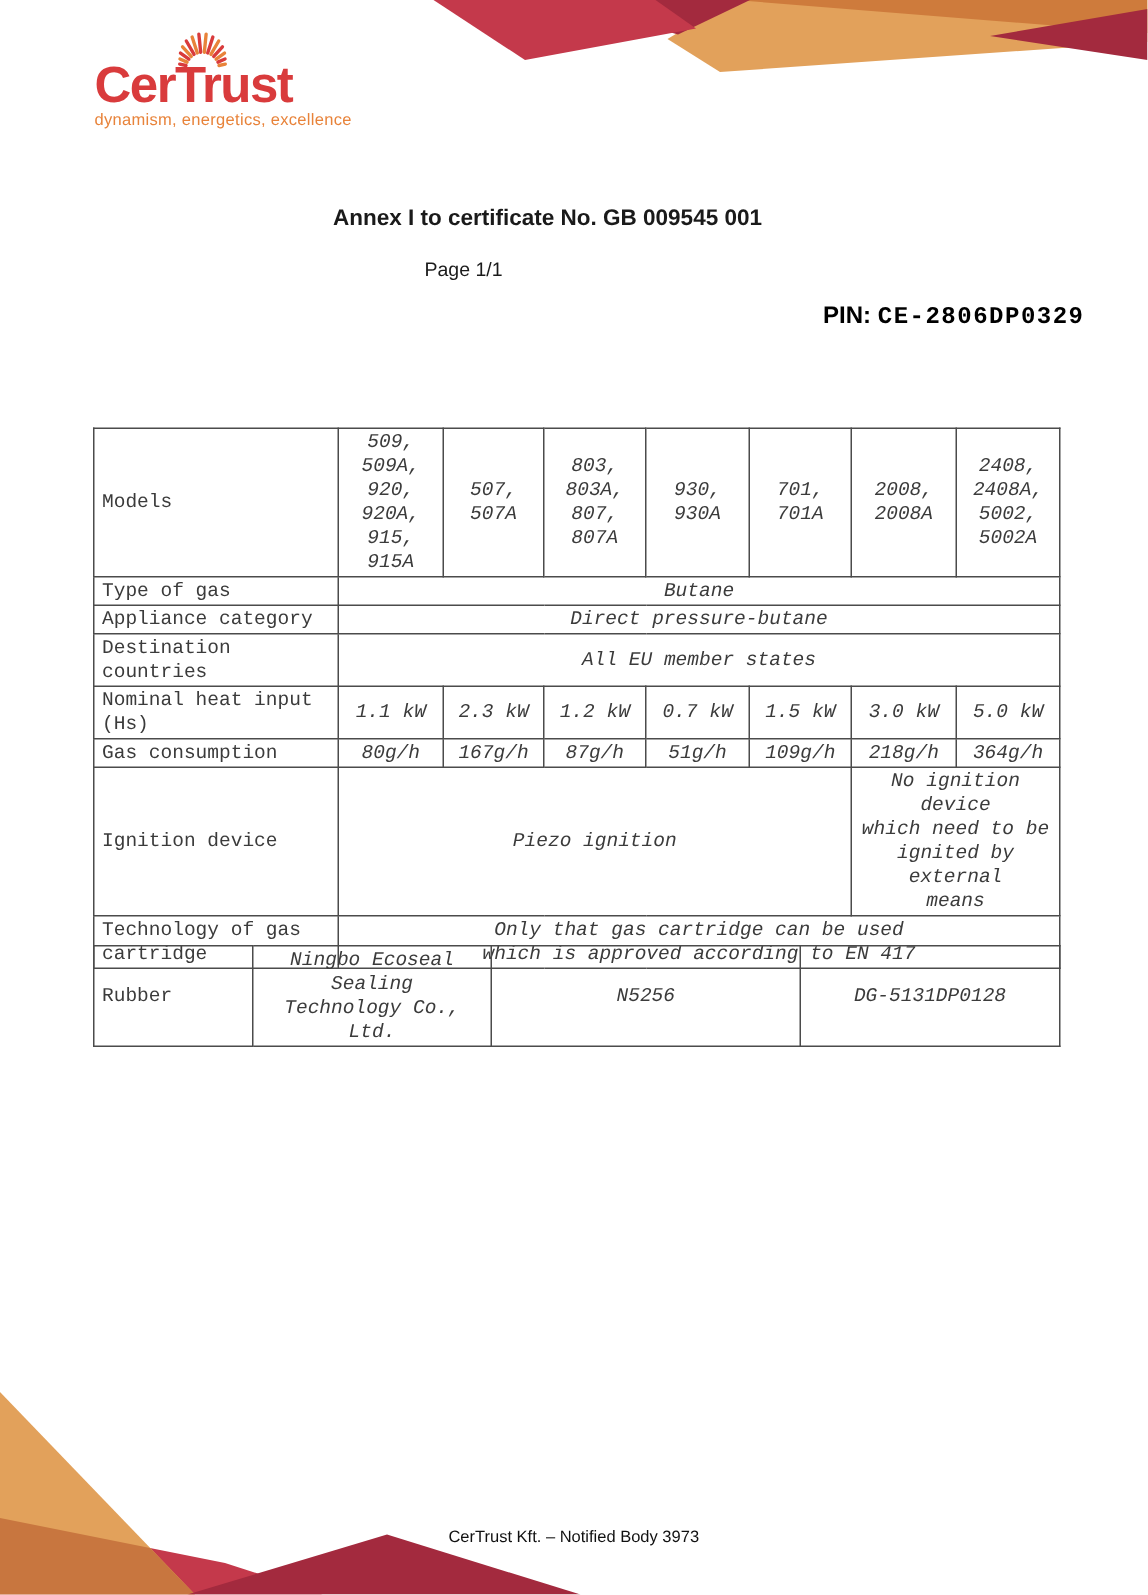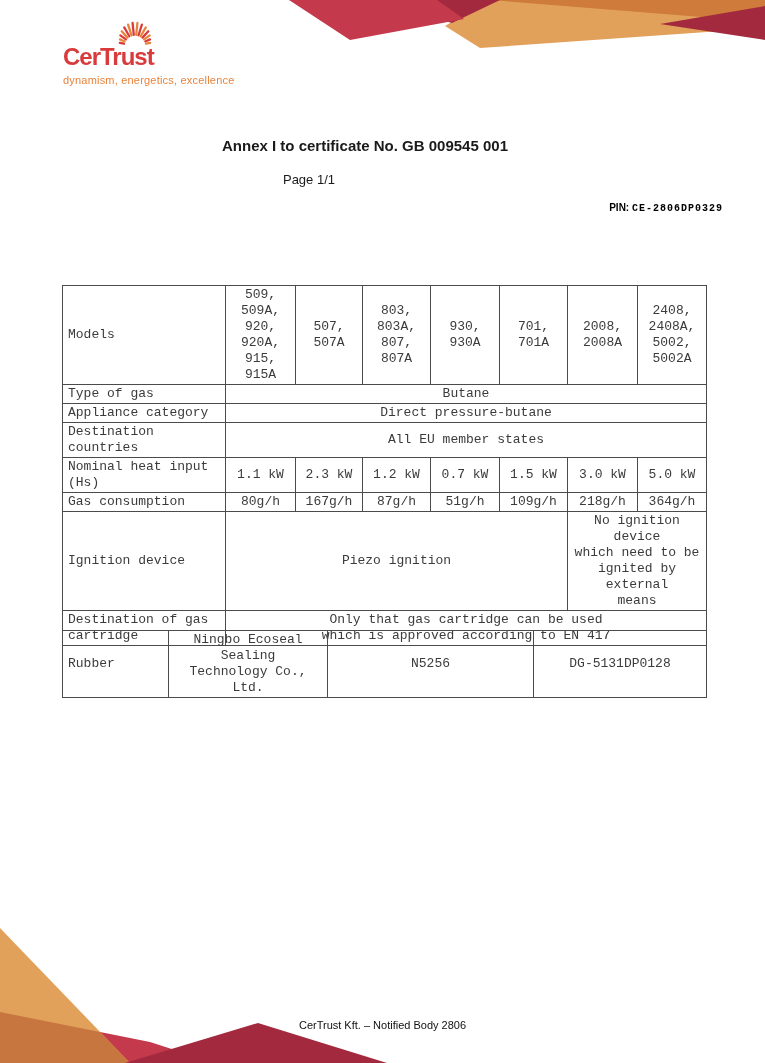--- a/index.html
+++ b/index.html
@@ -19,56 +19,56 @@
     width:765px;height:1063px;position:relative;overflow:hidden;
     background:#ffffff;font-family:"Liberation Sans",sans-serif;
   }
   .top-banner,.bottom-banner{position:absolute;left:0;width:765px;pointer-events:none;}
   .top-banner{top:0;height:60px;}
   .bottom-banner{bottom:0;height:135px;}
 
   .logo{position:absolute;left:63px;top:8px;width:180px;}
   .logo-burst{display:block;margin-left:12px;}
   .logo-word{
-    font-size:24px;font-weight:bold;letter-spacing:-1px;
+    font-size:34px;font-weight:bold;letter-spacing:-1px;
     color:var(--brand-red);line-height:30px;margin-top:-4px;
   }
   .logo-tagline{
     font-size:11px;color:var(--brand-orange);margin-top:2px;letter-spacing:0.2px;
   }
 
   .doc-title{
     position:absolute;top:137px;left:0;width:730px;text-align:center;
     font-size:15px;font-weight:bold;color:var(--heading-text);
   }
   .doc-page{
     position:absolute;top:172px;left:0;width:618px;text-align:center;
     font-size:13px;color:var(--heading-text);
   }
   .pin-line{
-    position:absolute;top:202px;right:42px;font-size:10px;color:#000;
+    position:absolute;top:202px;right:42px;font-size:16px;color:#000;
     white-space:nowrap;
   }
   .pin-label{font-weight:bold;font-family:"Liberation Sans",sans-serif;}
   .pin-value{font-family:"Liberation Mono",monospace;font-weight:bold;letter-spacing:1px;}
 
   table{
     border-collapse:collapse;table-layout:fixed;
     font-family:"Liberation Mono",monospace;font-size:13px;line-height:16px;
     color:var(--table-text);
   }
   td,th{
     border:1px solid var(--table-border);
     padding:1px 3px;vertical-align:middle;
     white-space:pre-line;font-weight:normal;
   }
   .spec-table{position:absolute;left:62px;top:285px;width:645px;}
   .comp-table{position:absolute;left:62px;top:630px;width:645px;}
   .lbl{text-align:left;padding-left:5px;}
-  .ctr{text-align:center;}
+  .ctr{text-align:center;font-style:italic;}
   .row-models td{height:96px;}
   .row-thin td{height:15px;}
   .row-2l td{height:31px;}
   .row-ign td{height:64px;}
   .row-desig td{height:32px;}
   .comp-head th{height:47px;}
   .comp-row td{height:64px;}
 
   .footer-note{
     position:absolute;top:1019px;left:0;width:765px;text-align:center;
@@ -189,21 +189,21 @@
   </tr>
   <tr class="row-ign">
     <td class="lbl">Ignition device</td>
     <td class="ctr" colspan="5">Piezo ignition</td>
     <td class="ctr" colspan="2">No ignition device
 which need to be
 ignited by external
 means</td>
   </tr>
   <tr class="row-desig">
-    <td class="lbl">Destination of gas
+    <td class="lbl">Technology of gas
 cartridge</td>
     <td class="ctr" colspan="7">Only that gas cartridge can be used
 which is approved according to EN 417</td>
   </tr>
 </tbody>
   </table>
 
 <table class="comp-table">
   <colgroup>
     <col style="width:106px">
@@ -217,20 +217,20 @@
     <td class="ctr">Ningbo Ecoseal
 Sealing
 Technology Co.,
 Ltd.</td>
     <td class="ctr">N5256</td>
     <td class="ctr">DG-5131DP0128</td>
   </tr>
 </tbody>
   </table>
 
-<div class="footer-note">CerTrust Kft. – Notified Body 2806</div>
+<div class="footer-note">CerTrust Kft. – Notified Body 3973</div>
 
 <svg class="bottom-banner" viewBox="0 0 765 135" aria-hidden="true">
   <polygon style="fill:var(--banner-crimson)" points="0,84 150,114 215,135 0,135"></polygon>
   <polygon style="fill:var(--banner-orange)" points="0,0 130,135 0,135"></polygon>
   <polygon style="fill:var(--banner-overlap)" points="0,84 100,104 130,135 0,135"></polygon>
   <polygon style="fill:var(--banner-darkred)" points="258,95 387,135 125,135"></polygon>
 </svg>
 
 </body></html>

